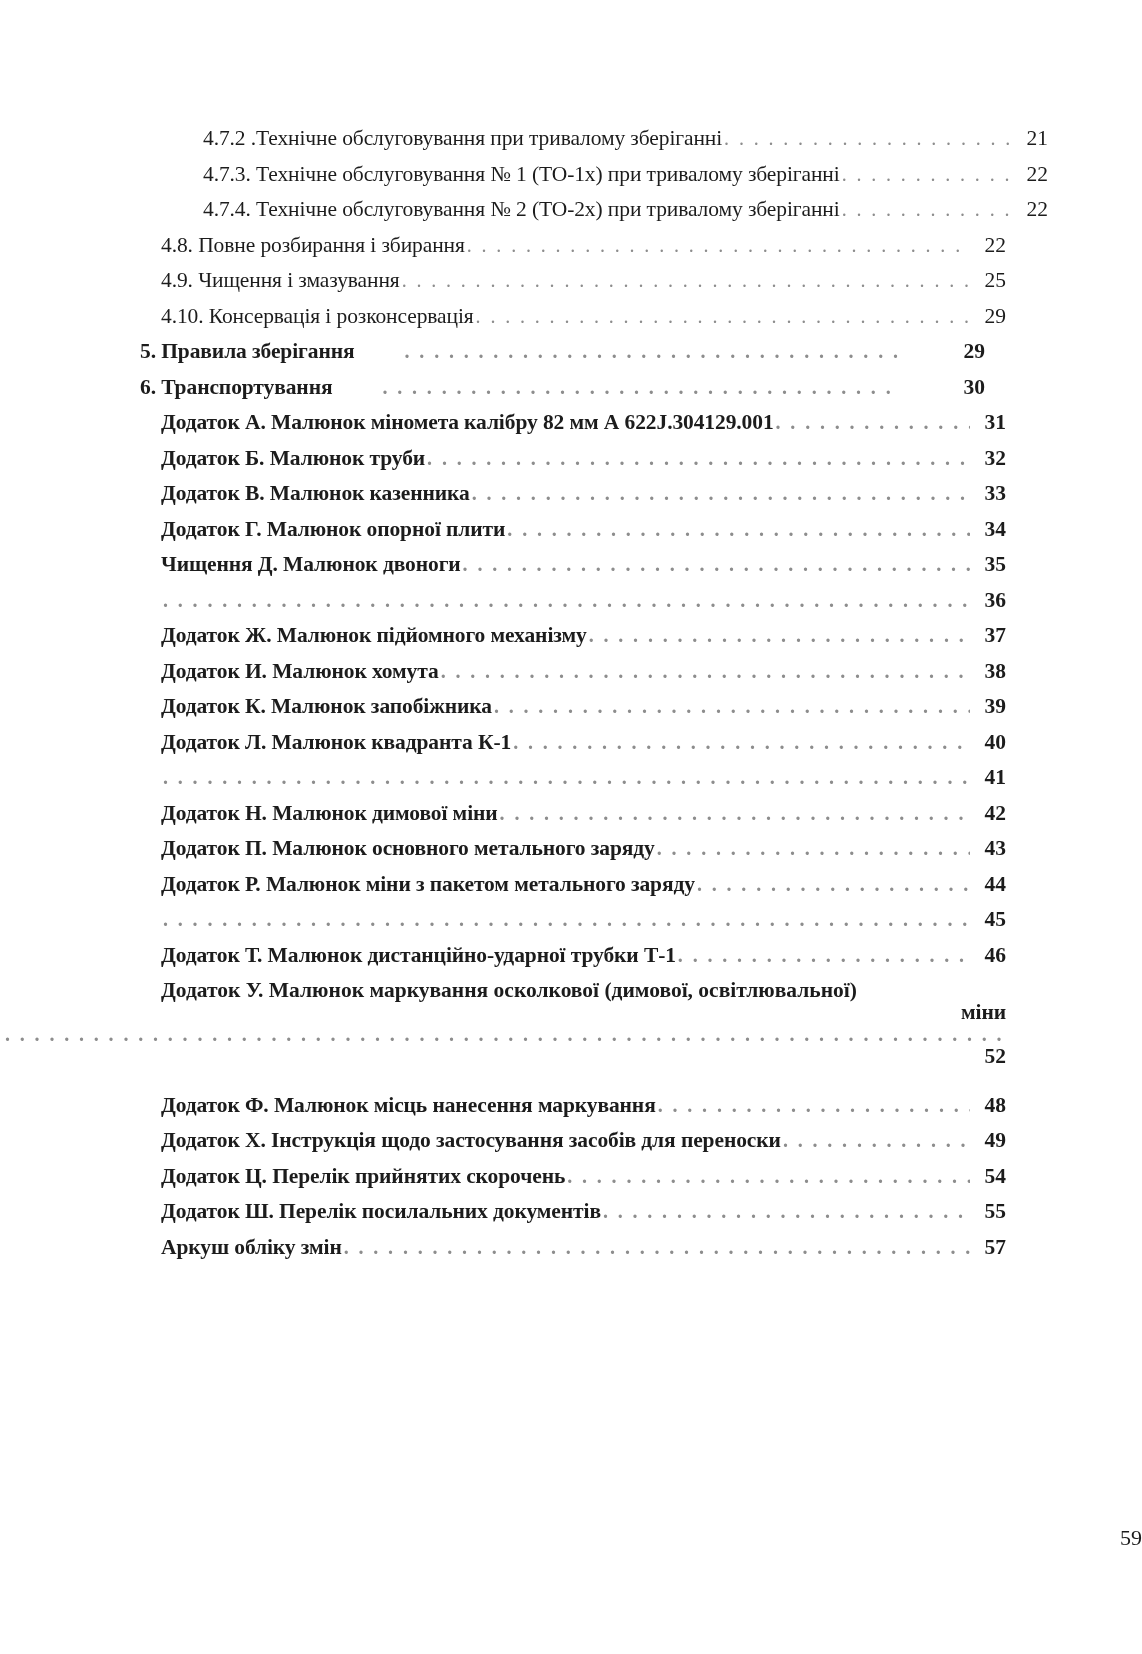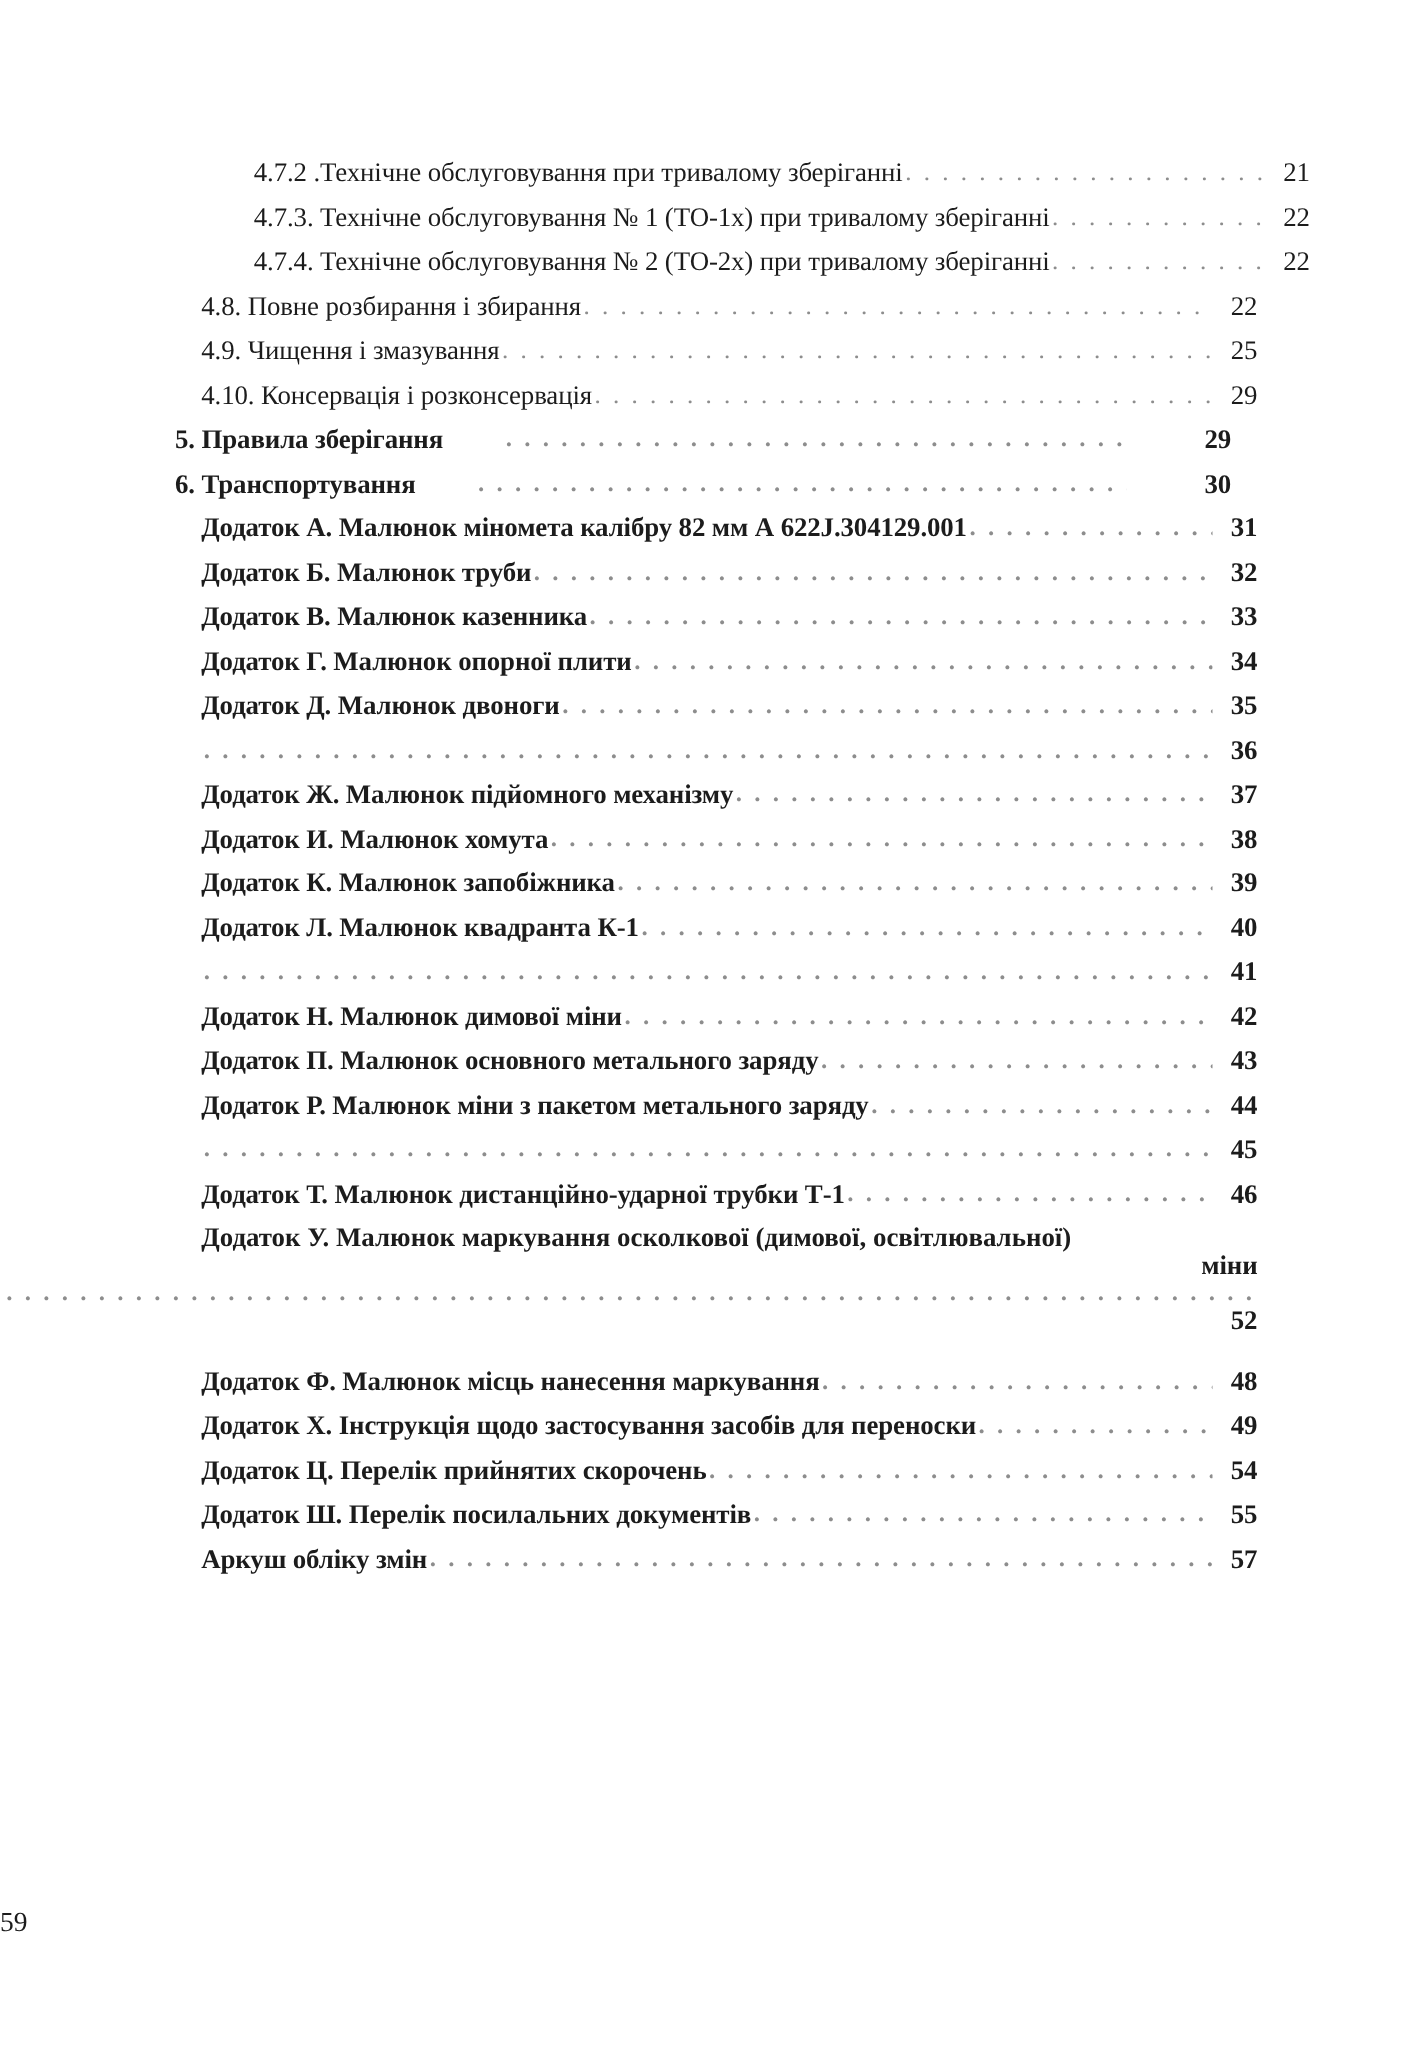--- a/index.html
+++ b/index.html
@@ -92,21 +92,21 @@
     align-items: flex-end;
     width: 100%;
     flex-direction: column;
   }
 
   .footer-page {
     position: absolute;
     left: 0;
     top: 1525px;
     width: 1142px;
-    text-align: left;
+    text-align: right;
     font-size: 22px;
     color: #1c1c1c;
     font-family: "Liberation Serif", "DejaVu Serif", serif;
   }
 </style>
 </head>
 <body>
 
 <div class="page">
 
@@ -165,21 +165,21 @@
         <span class="toc-title">Додаток В. Малюнок казенника</span>
         <span class="toc-leader">. . . . . . . . . . . . . . . . . . . . . . . . . . . . . . . . . . . . . . . . . . . . . . . . . . . . . . . . . . . . . . . . . . . . . . . . . . . . . . . . . . . . . . . . . . . . . . . . . . . . . . . . . . . . . . . . . . . . . . . </span>
         <span class="toc-page">33</span>
       </div>
       <div class="toc-row lvl-app">
         <span class="toc-title">Додаток Г. Малюнок опорної плити</span>
         <span class="toc-leader">. . . . . . . . . . . . . . . . . . . . . . . . . . . . . . . . . . . . . . . . . . . . . . . . . . . . . . . . . . . . . . . . . . . . . . . . . . . . . . . . . . . . . . . . . . . . . . . . . . . . . . . . . . . . . . . . . . . . . . . </span>
         <span class="toc-page">34</span>
       </div>
       <div class="toc-row lvl-app">
-        <span class="toc-title">Додаток Д. Малюнок двоноги</span>
+        <span class="toc-title">Чищення Д. Малюнок двоноги</span>
         <span class="toc-leader">. . . . . . . . . . . . . . . . . . . . . . . . . . . . . . . . . . . . . . . . . . . . . . . . . . . . . . . . . . . . . . . . . . . . . . . . . . . . . . . . . . . . . . . . . . . . . . . . . . . . . . . . . . . . . . . . . . . . . . . </span>
         <span class="toc-page">35</span>
       </div>
       <div class="toc-row lvl-app">
         <span class="toc-leader">. . . . . . . . . . . . . . . . . . . . . . . . . . . . . . . . . . . . . . . . . . . . . . . . . . . . . . . . . . . . . . . . . . . . . . . . . . . . . . . . . . . . . . . . . . . . . . . . . . . . . . . . . . . . . . . . . . . . . . . </span>
         <span class="toc-page">36</span>
       </div>
       <div class="toc-row lvl-app">
         <span class="toc-title">Додаток Ж. Малюнок підйомного механізму</span>
         <span class="toc-leader">. . . . . . . . . . . . . . . . . . . . . . . . . . . . . . . . . . . . . . . . . . . . . . . . . . . . . . . . . . . . . . . . . . . . . . . . . . . . . . . . . . . . . . . . . . . . . . . . . . . . . . . . . . . . . . . . . . . . . . . </span>

